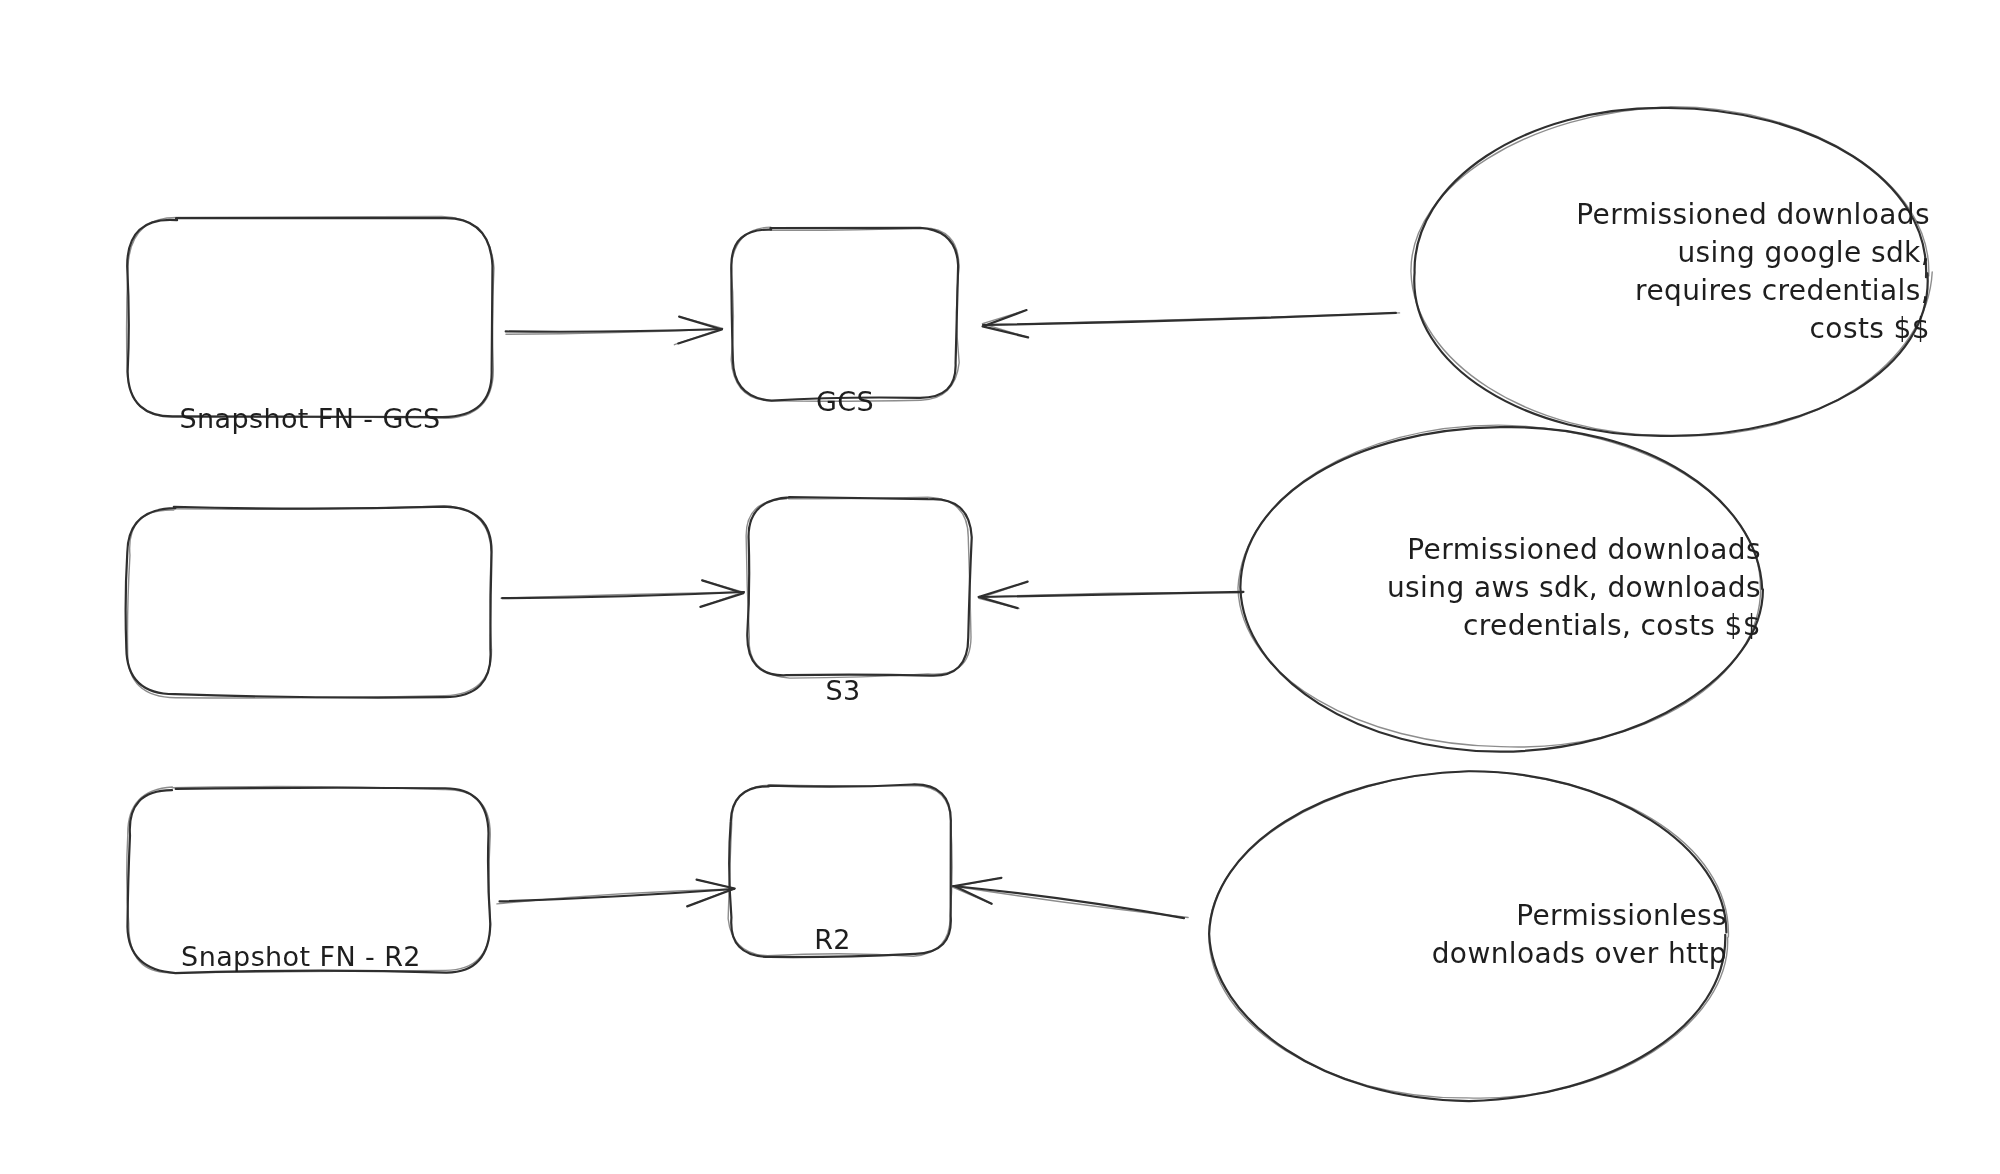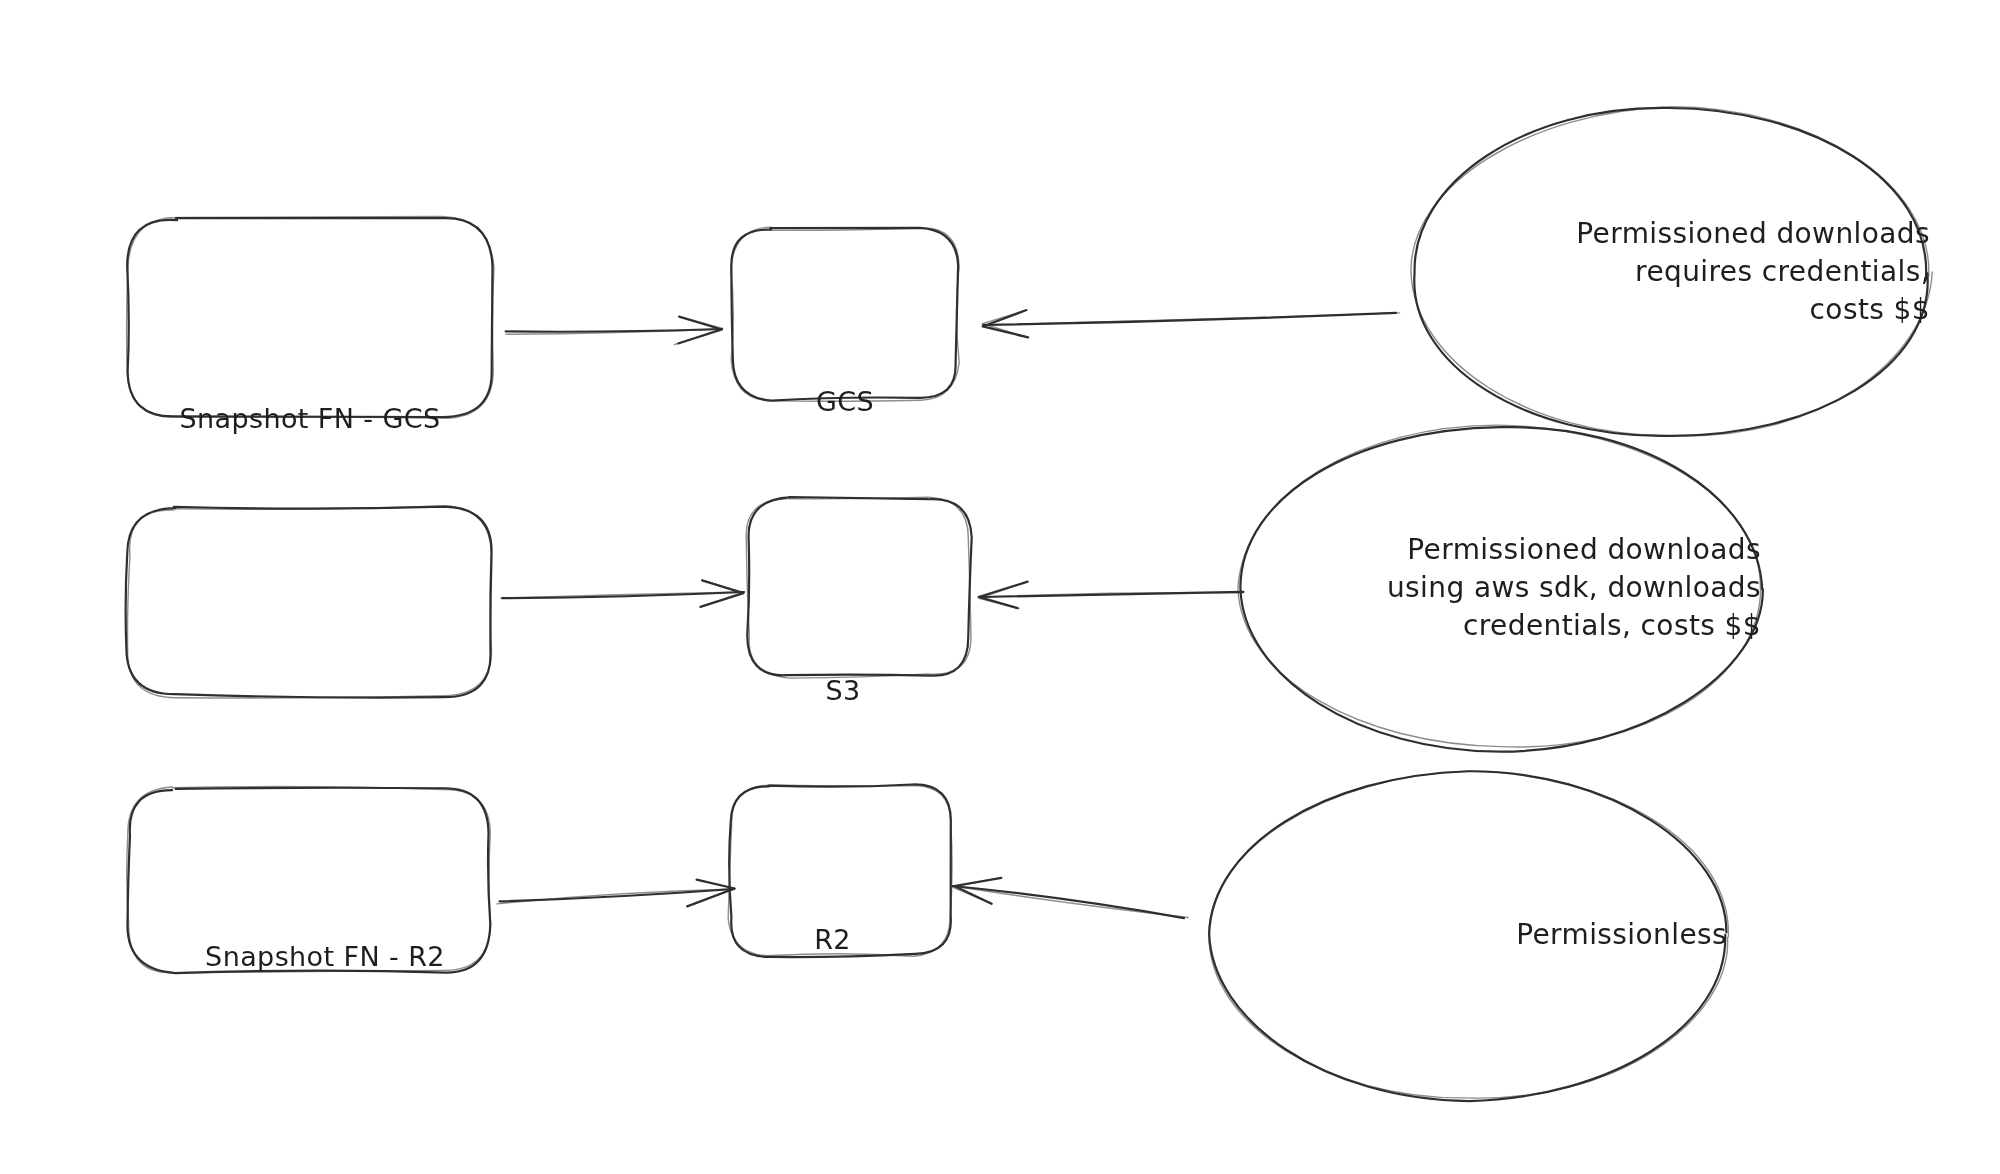--- a/index.html
+++ b/index.html
@@ -109,30 +109,32 @@
       <g fill="none" stroke="#2f2f2f" stroke-linecap="round" stroke-linejoin="round">
         <path d="M 1725.2373844138347 934.8258660077117 C 1727.8878313121386 1027.1338015499643 1609.9011894761184 1097.4151987871155 1469.0919048013166 1101.1911370833404 C 1323.9440578628733 1099.3080831607804 1212.4041878627613 1021.0357420666262 1209.138617665507 933.878513478674 C 1212.2795128342696 845.8878235441514 1323.4979422866768 775.628505629953 1468.7900059507228 771.2701634760015 C 1610.0710519639374 770.7124368161894 1726.7535509685986 848.2347173934684 1726.3734105057083 932.4105891133659" stroke-width="2.2"></path>
         <path d="M 1727.5655178790912 937.3394083809108 C 1731.6593511290848 1021.3136955963566 1614.0605665513845 1103.151651696302 1466.4165298091248 1097.8929514200427 C 1327.6813249999127 1099.0019910861738 1209.038542440161 1024.853646311269 1208.9587034443393 936.1042351662181 C 1207.5120180412196 849.0665545795925 1327.255457398615 775.5553043461405 1468.0681229149923 771.1421372140758 C 1608.6653011435242 772.8892332492396 1731.7279346291907 842.134711268998 1728.3841661689803 936.9237923789769" stroke-width="1.4" opacity="0.55"></path>
       </g>
     </svg>
 
   <div class="label" style="left:128px; top:218px; width:364px; height:216px;">Snapshot FN - GCS</div>
   <div class="label" style="left:733px; top:229px; width:224px; height:188px;">GCS</div>
   <div class="label note" style="left:1412px; top:107px; width:518px; height:330px; padding-bottom:16px;">
     <div>Permissioned downloads</div>
+    <div>using google sdk,</div>
     <div>requires credentials,</div>
     <div>costs $$</div>
   </div>
 
   <div class="label" style="left:748px; top:528px; width:190px; height:178px;">S3</div>
   <div class="label note" style="left:1239px; top:427px; width:522px; height:322px; padding-bottom:22px;">
     <div>Permissioned downloads</div>
     <div>using aws sdk, downloads</div>
     <div>credentials, costs $$</div>
   </div>
 
-  <div class="label" style="left:144px; top:788px; width:362px; height:184px;">Snapshot FN - R2</div>
+  <div class="label" style="left:120px; top:788px; width:362px; height:184px;">Snapshot FN - R2</div>
   <div class="label" style="left:730px; top:785px; width:205px; height:170px;">R2</div>
   <div class="label note" style="left:1209px; top:771px; width:518px; height:328px; padding-bottom:16px;">
     <div>Permissionless</div>
+    <div>downloads over http</div>
   </div>
 
 </div>
 
 </body></html>

